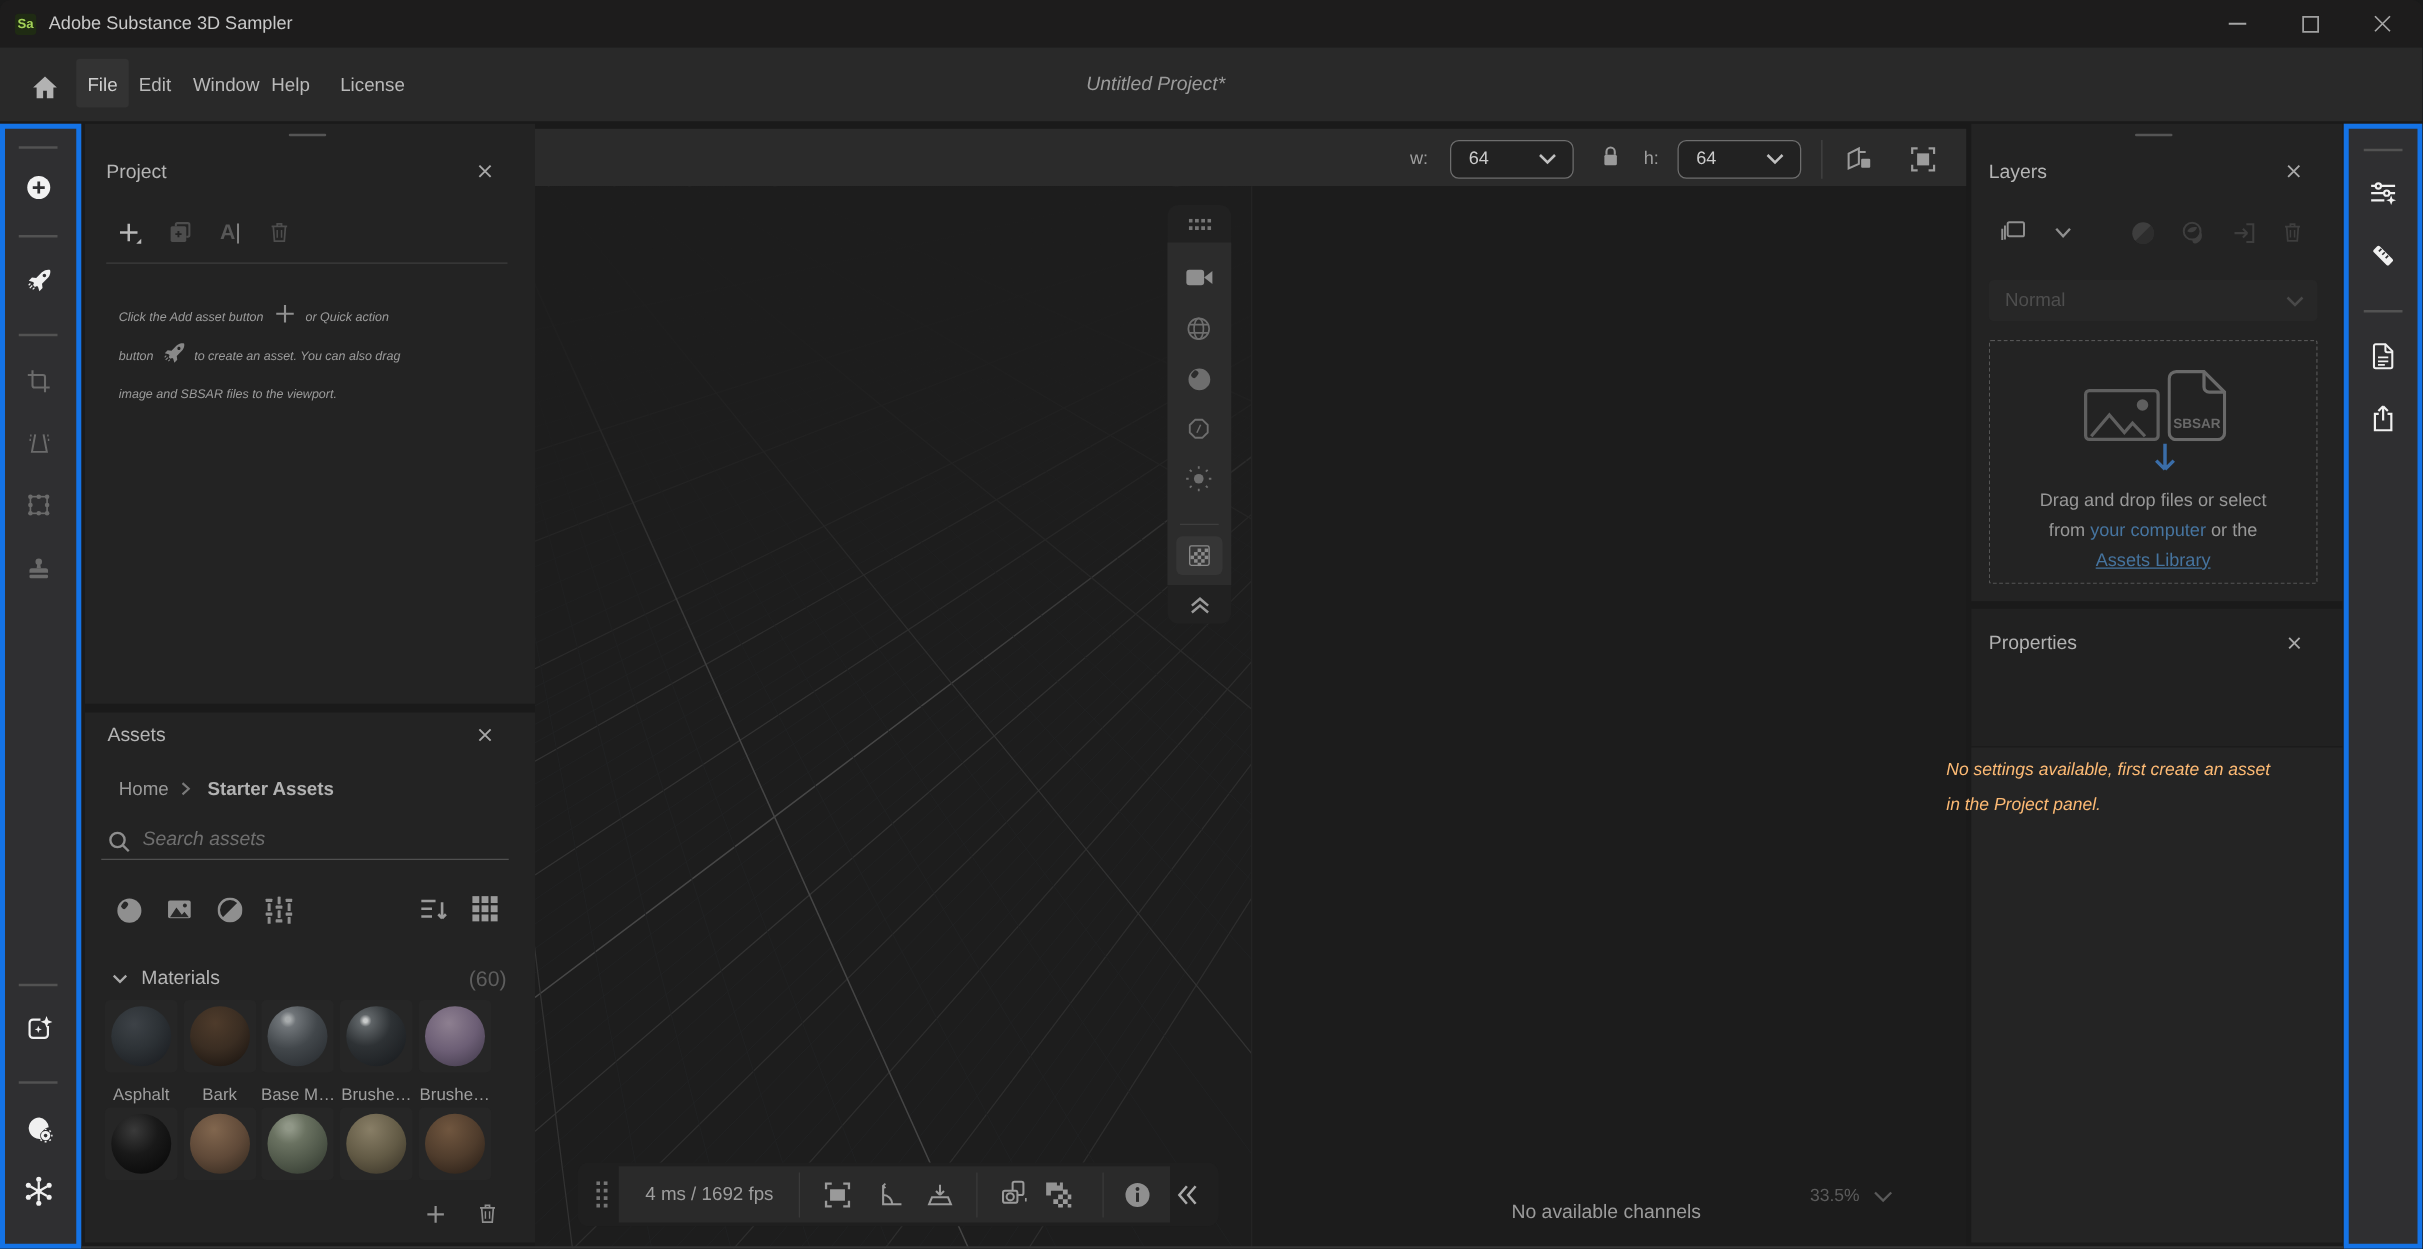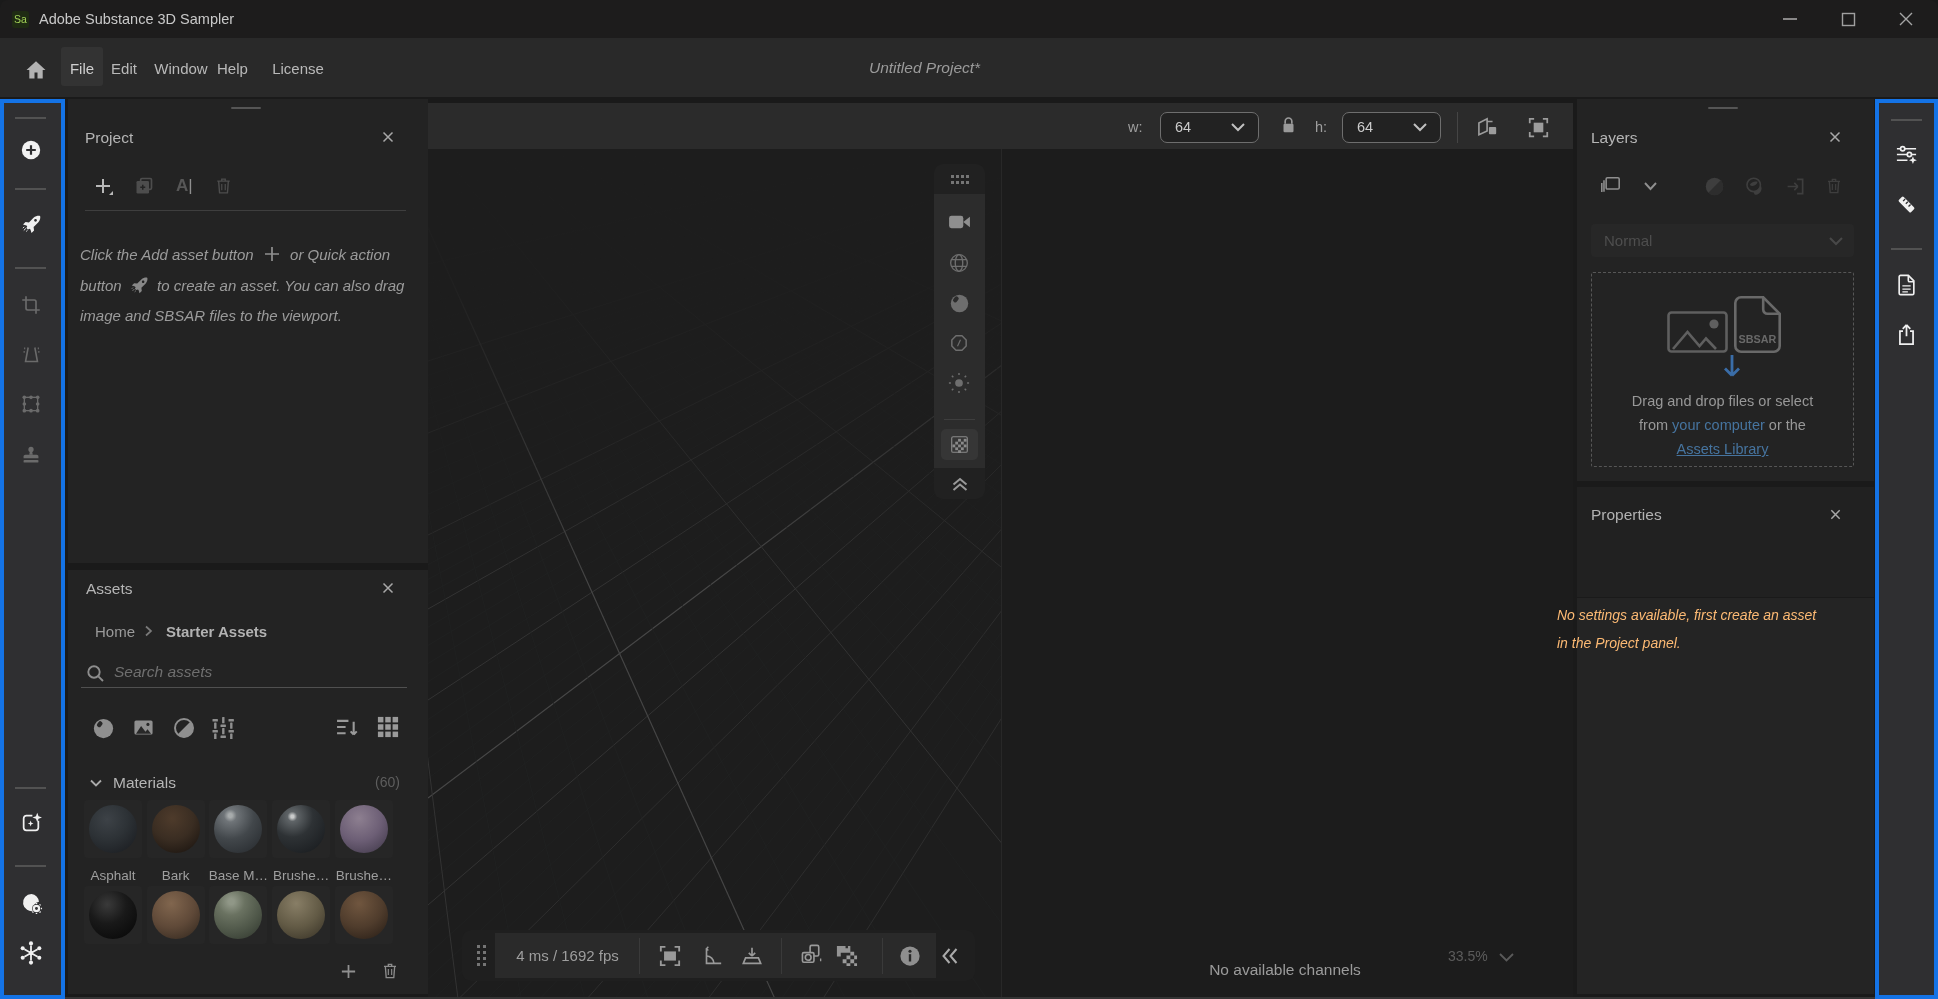--- a/index.html
+++ b/index.html
@@ -9,21 +9,21 @@
 svg{display:block}
 .panel{position:absolute;background:#232323}
 .ptitle{position:absolute;left:18px;font-size:15.5px;color:#b5b5b5}
 .grip{position:absolute;height:2px;background:#4a4a4a;border-radius:1px}
 .it{font-style:italic}
 </style>
 </head>
 <body>
 
 <div class="abs" style="left:0;top:0;width:1938px;height:38px;background:#1d1c1c;border-radius:8px 8px 0 0"></div>
-<div class="abs" style="left:12px;top:11px;width:17px;height:17px;background:#1f2b13;border-radius:3px;color:#a3d258;font-size:10.5px;font-weight:normal;text-align:center;line-height:17px">Sa</div>
+<div class="abs" style="left:12px;top:11px;width:17px;height:17px;background:#1f2b13;border-radius:3px;color:#a3d258;font-size:10.5px;font-weight:bold;text-align:center;line-height:17px">Sa</div>
 <div class="abs" style="left:39px;top:11px;font-size:14.5px;color:#c9c9c9">Adobe Substance 3D Sampler</div>
 <svg class="abs" style="left:1776px;top:6px" width="140" height="26" viewBox="0 0 140 26">
 <path d="M7 13h14" stroke="#a5a5a5" stroke-width="1.6"></path>
 <rect x="66.5" y="7.5" width="12" height="12" fill="none" stroke="#a0a0a0" stroke-width="1.4"></rect>
 <path d="M124 7l12 12M136 7l-12 12" stroke="#a5a5a5" stroke-width="1.4"></path>
 </svg>
 
 <div class="abs" style="left:0;top:38px;width:1938px;height:59px;background:#292929"></div>
 <svg class="abs" style="left:24px;top:58px" width="24" height="24" viewBox="0 0 24 24">
     <path fill="#b2b2b2" d="M12 3.2L2.5 12h2.8v8.5h5.2v-6h3v6h5.2V12h2.8z"></path>
@@ -118,21 +118,21 @@
     <path d="M8 6V4.5A1.5 1.5 0 0 1 9.5 3h10A1.5 1.5 0 0 1 21 4.5v10a1.5 1.5 0 0 1-1.5 1.5H18"></path>
     <rect x="3" y="6" width="15" height="15" rx="1.5" fill="#4d4d4d" stroke="none"></rect>
     <path d="M10.5 10.5v6M7.5 13.5h6" stroke="#232323" stroke-width="1.8"></path>
   </svg>
 <div class="abs" style="left:176px;top:176px;font-size:17px;color:#575757;font-weight:bold">A<span style="color:#8f8f8f;font-weight:normal">|</span></div>
 <svg class="abs" style="left:215px;top:177px" width="17" height="18" viewBox="0 0 24 26" fill="none" stroke="#4d4d4d" stroke-width="2">
     <path d="M3 6h18M9.5 6V3h5v3M5 6l1.3 17h11.4L19 6"></path>
     <path d="M9.5 10v9M14.5 10v9" stroke-width="1.7"></path>
   </svg>
 <div class="abs" style="left:85px;top:210px;width:321px;height:1px;background:#3e3e3e"></div>
-<div class="abs it" style="left:80px;top:240px;font-size:15px;line-height:30.5px;color:#9b9b9b;white-space:nowrap">Click the Add asset button <svg style="display:inline-block;vertical-align:-2px;margin:0 6px" width="16" height="16" viewBox="0 0 16 16">
+<div class="abs it" style="left:95px;top:240px;font-size:10px;line-height:30.5px;color:#9b9b9b;white-space:nowrap">Click the Add asset button <svg style="display:inline-block;vertical-align:-2px;margin:0 6px" width="16" height="16" viewBox="0 0 16 16">
       <path d="M8 1v14M1 8h14" stroke="#909090" stroke-width="1.7"></path>
     </svg> or Quick action<br>button <svg style="display:inline-block;vertical-align:-4px;margin:0 4px" width="19" height="19" viewBox="0 0 24 24">
       <path fill="#888888" d="M21.7 2.3c-.6-.6-4.6-.7-7.4 2.1l-5.2 5.2-3.9-.5-2.9 2.9 3.9 1.2.9.9-.9 2 1.7 1.7 2-.9.9.9 1.2 3.9 2.9-2.9-.5-3.9 5.2-5.2c2.8-2.8 2.7-6.8 2.1-7.4zm-5.1 6.5c-.9 0-1.6-.7-1.6-1.6s.7-1.6 1.6-1.6 1.6.7 1.6 1.6-.7 1.6-1.6 1.6z"></path>
       <path d="M5.5 16.5l-2.3 2.3M7.5 18.5L5.9 20M3.8 14.6l-1.6 1.6" stroke="#888888" stroke-width="1.1"></path>
     </svg> to create an asset. You can also drag<br>image and SBSAR files to the viewport.</div>
 
 <div class="panel" style="left:68px;top:570px;width:360px;height:424px"></div>
 <div class="ptitle" style="left:86px;top:580px">Assets</div>
 <svg class="abs" style="left:381px;top:581px" width="14" height="14" viewBox="0 0 14 14">
     <path d="M2.5 2.5l9 9M11.5 2.5l-9 9" stroke="#a8a8a8" stroke-width="1.5"></path>
@@ -189,21 +189,21 @@
       <rect x="17" y="9" width="6" height="6"></rect>
       <rect x="1" y="17" width="6" height="6"></rect>
       <rect x="9" y="17" width="6" height="6"></rect>
       <rect x="17" y="17" width="6" height="6"></rect>
     </g>
   </svg>
 <svg class="abs" style="left:89px;top:777px" width="14" height="12" viewBox="0 0 14 12">
     <path d="M2 3.5l5 5 5-5" fill="none" stroke="#aaaaaa" stroke-width="1.8"></path>
   </svg>
 <div class="abs" style="left:113px;top:774px;font-size:15.5px;color:#b5b5b5">Materials</div>
-<div class="abs" style="left:375px;top:774px;font-size:14px;color:#5e5e5e">(60)</div>
+<div class="abs" style="left:375px;top:774px;font-size:17px;color:#5e5e5e">(60)</div>
 <div class="abs" style="left:84px;top:800px;width:58px;height:58px;background:#262626;border-radius:4px"></div>
 <div class="abs" style="left:89px;top:805px;width:48px;height:48px;border-radius:50%;background:radial-gradient(circle at 38% 30%, #3d4247, #2d3236 45%, #202327 78%, #1c1f22)"></div>
 <div class="abs" style="left:146.7px;top:800px;width:58px;height:58px;background:#262626;border-radius:4px"></div>
 <div class="abs" style="left:151.7px;top:805px;width:48px;height:48px;border-radius:50%;background:radial-gradient(circle at 42% 28%, #4e3b2b, #3a2d22 48%, #221a14 82%)"></div>
 <div class="abs" style="left:209.4px;top:800px;width:58px;height:58px;background:#262626;border-radius:4px"></div>
 <div class="abs" style="left:214.4px;top:805px;width:48px;height:48px;border-radius:50%;background:radial-gradient(circle at 34% 22%, #a7abac 0 4%, #6f7478 13%, #42474b 48%, #2e3236 82%)"></div>
 <div class="abs" style="left:272.1px;top:800px;width:58px;height:58px;background:#262626;border-radius:4px"></div>
 <div class="abs" style="left:277.1px;top:805px;width:48px;height:48px;border-radius:50%;background:radial-gradient(circle at 32% 24%, #c9cbcb 0 3%, #5f6467 10%, #2e3235 42%, #1d2023 82%)"></div>
 <div class="abs" style="left:334.8px;top:800px;width:58px;height:58px;background:#262626;border-radius:4px"></div>
 <div class="abs" style="left:339.8px;top:805px;width:48px;height:48px;border-radius:50%;background:radial-gradient(circle at 40% 28%, #8d7f90, #6c5e75 50%, #473e50 88%)"></div>

